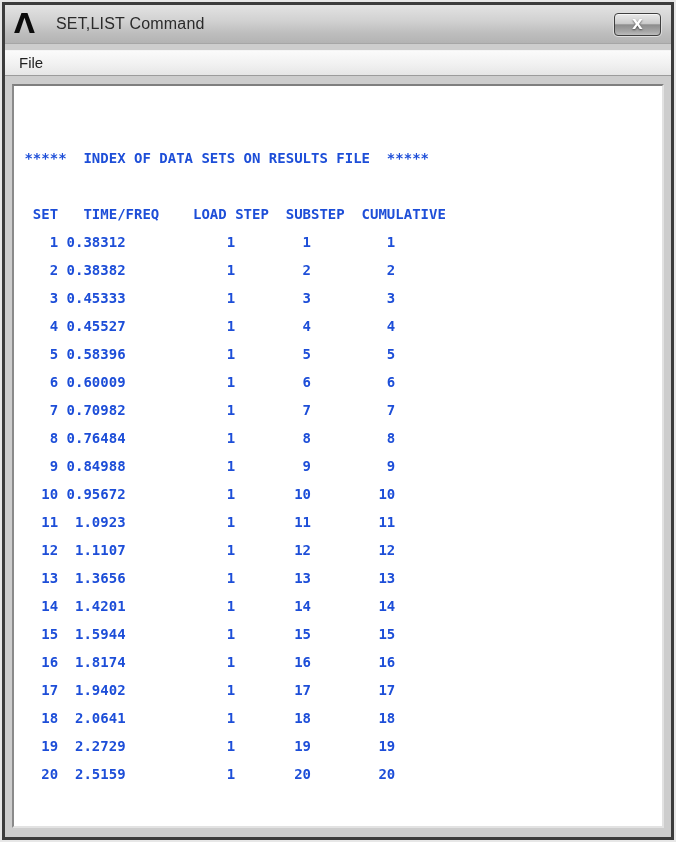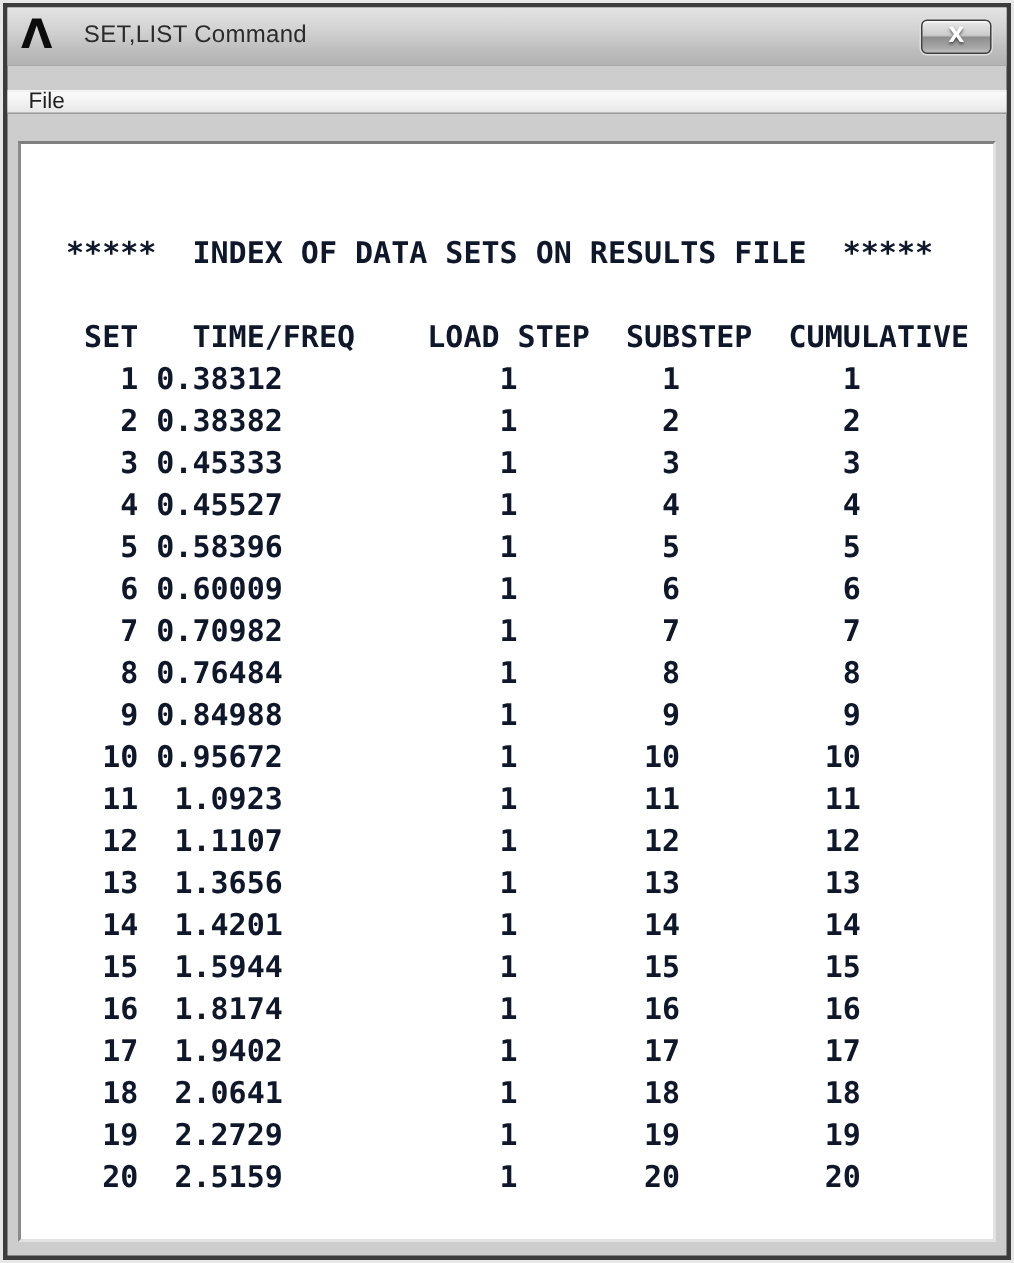--- a/index.html
+++ b/index.html
@@ -51,22 +51,22 @@
     display: flex; align-items: center; justify-content: center;
     cursor: default;
   }
   .close-glyph {
     color: #ffffff; font-size: 14px; font-weight: bold;
     font-family: "DejaVu Sans", sans-serif;
     line-height: 1; text-shadow: 0 1px 2px rgba(0,0,0,0.55);
   }
 
   .menu-bar {
-    height: 16px;
-    margin: 16px -7px;
+    height: 26px;
+    margin: 6px -7px;
     background: linear-gradient(180deg, #fbfbfb 0%, #f1f1f1 55%, #e6e6e6 100%);
     border-top: 1px solid #f5f5f5;
     border-bottom: 1px solid #9c9c9c;
     display: flex; align-items: center;
     padding: 0 4px;
   }
   .menu-item {
     padding: 3px 10px 4px 10px;
     font-size: 15px; color: #1f1f1f;
   }
@@ -74,26 +74,26 @@
   .content {
     flex: 1;
     background: #ffffff;
     border: 2px solid;
     border-color: #7f7f7f #e2e2e2 #e2e2e2 #8a8a8a;
     overflow: hidden;
     margin-top: 2px;
   }
   .report {
     margin: 0;
-    padding: 58px 0 0 18px;
+    padding: 58px 0 0 2px;
     font-family: "DejaVu Sans Mono", monospace;
     font-weight: bold;
-    font-size: 20px;
+    font-size: 14px;
     line-height: 28px;
-    color: #0f172a;
+    color: #1d4ed8;
     white-space: pre;
   }
 </style>
 </head>
 <body>
 
 <div class="win-outer">
   <div class="win-dark">
     <div class="win-frame">
 

